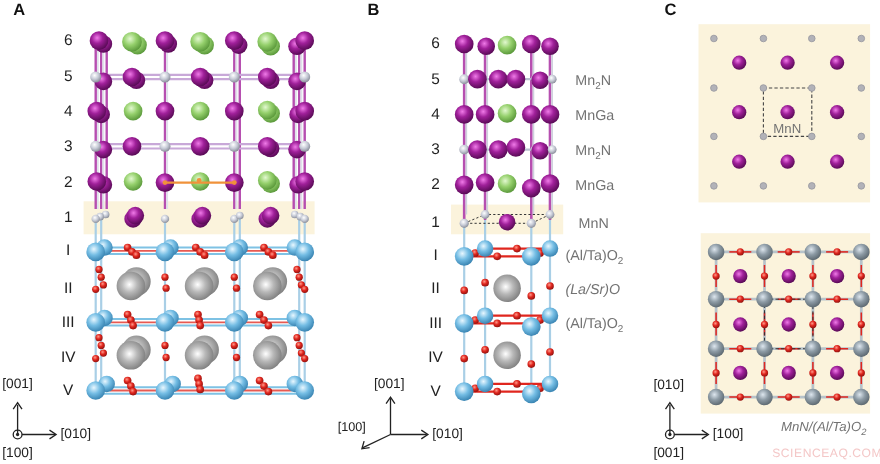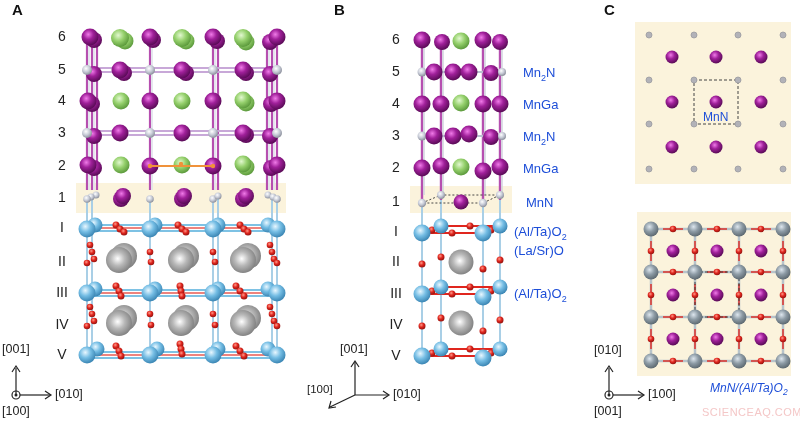--- a/index.html
+++ b/index.html
@@ -1,18 +1,18 @@
 <!DOCTYPE html>
 <html><head>
 <meta charset="utf-8">
 <style>
   html,body{margin:0;padding:0;background:#fff;}
   body{width:800px;height:422px;position:relative;overflow:hidden;font-family:"Liberation Sans",sans-serif;color:#222;}
   .panel-letter{position:absolute;font-weight:bold;font-size:15px;color:#111;}
-  .lbl{position:absolute;font-size:13px;color:#1d4ed8;white-space:nowrap;}
+  .lbl{position:absolute;font-size:13px;color:#737373;white-space:nowrap;}
   .layer{position:absolute;font-size:14px;color:#222;text-align:center;width:24px;}
   .dir{position:absolute;font-size:12.5px;color:#222;}
   svg{position:absolute;left:0;top:0;}
   .wm{position:absolute;font-size:11px;color:#f4c7c7;letter-spacing:0.5px;}
 </style>
 </head>
 <body>
 
 <div class="panel-letter" style="left:12px;top:1px;">A</div>
 <div class="panel-letter" style="left:334px;top:1px;">B</div>
@@ -614,21 +614,21 @@
 <div class="layer" style="left:384px;top:285px;">III</div>
 <div class="layer" style="left:384px;top:316px;">IV</div>
 <div class="layer" style="left:384px;top:347px;">V</div>
 
 <div class="lbl" style="left:523px;top:65px;"><span>Mn</span><sub style="font-size:9px;">2</sub><span>N</span></div>
 <div class="lbl" style="left:523px;top:97px;"><span>MnGa</span></div>
 <div class="lbl" style="left:523px;top:129px;"><span>Mn</span><sub style="font-size:9px;">2</sub><span>N</span></div>
 <div class="lbl" style="left:523px;top:161px;"><span>MnGa</span></div>
 <div class="lbl" style="left:526px;top:195px;"><span>MnN</span></div>
 <div class="lbl" style="left:514px;top:224px;"><span>(Al/Ta)O</span><sub style="font-size:9px;">2</sub></div>
-<div class="lbl" style="left:514px;top:243px;"><span>(La/Sr)O</span></div>
+<div class="lbl" style="left:514px;top:255px;font-style:italic;"><span>(La/Sr)O</span></div>
 <div class="lbl" style="left:514px;top:286px;"><span>(Al/Ta)O</span><sub style="font-size:9px;">2</sub></div>
 
 <div class="dir" style="left:340px;top:342px;">[001]</div>
 <div class="dir" style="left:393px;top:387px;">[010]</div>
 <div class="dir" style="left:307px;top:383px;font-size:11.5px;">[100]</div>
 
 <div class="lbl" style="left:703px;top:110px;font-size:12px;">MnN</div>
 <div class="lbl" style="left:710px;top:381px;font-size:12px;font-style:italic;"><span>MnN/(Al/Ta)O</span><sub style="font-size:8.5px;">2</sub></div>
 
 <div class="dir" style="left:594px;top:343px;">[010]</div>

